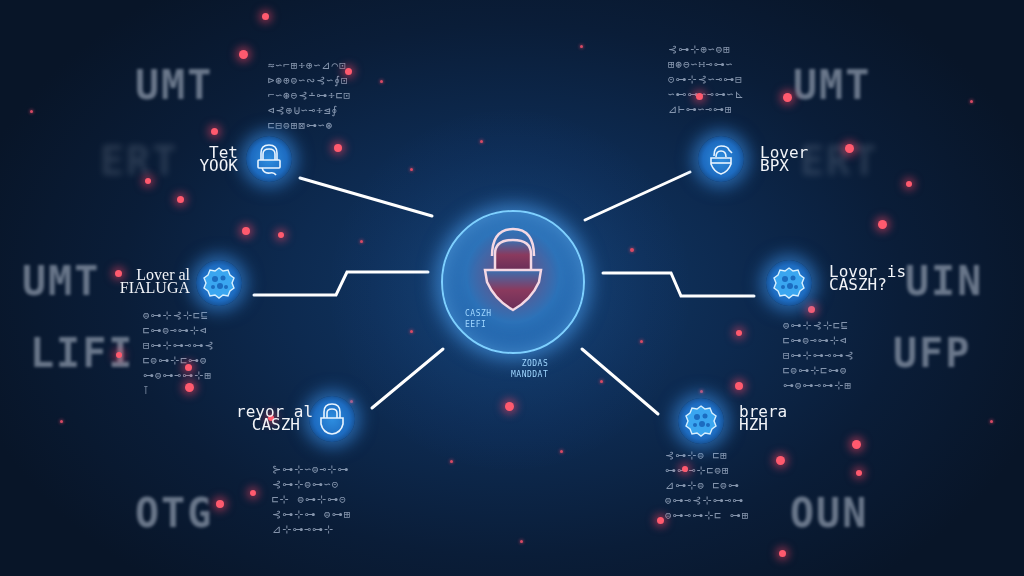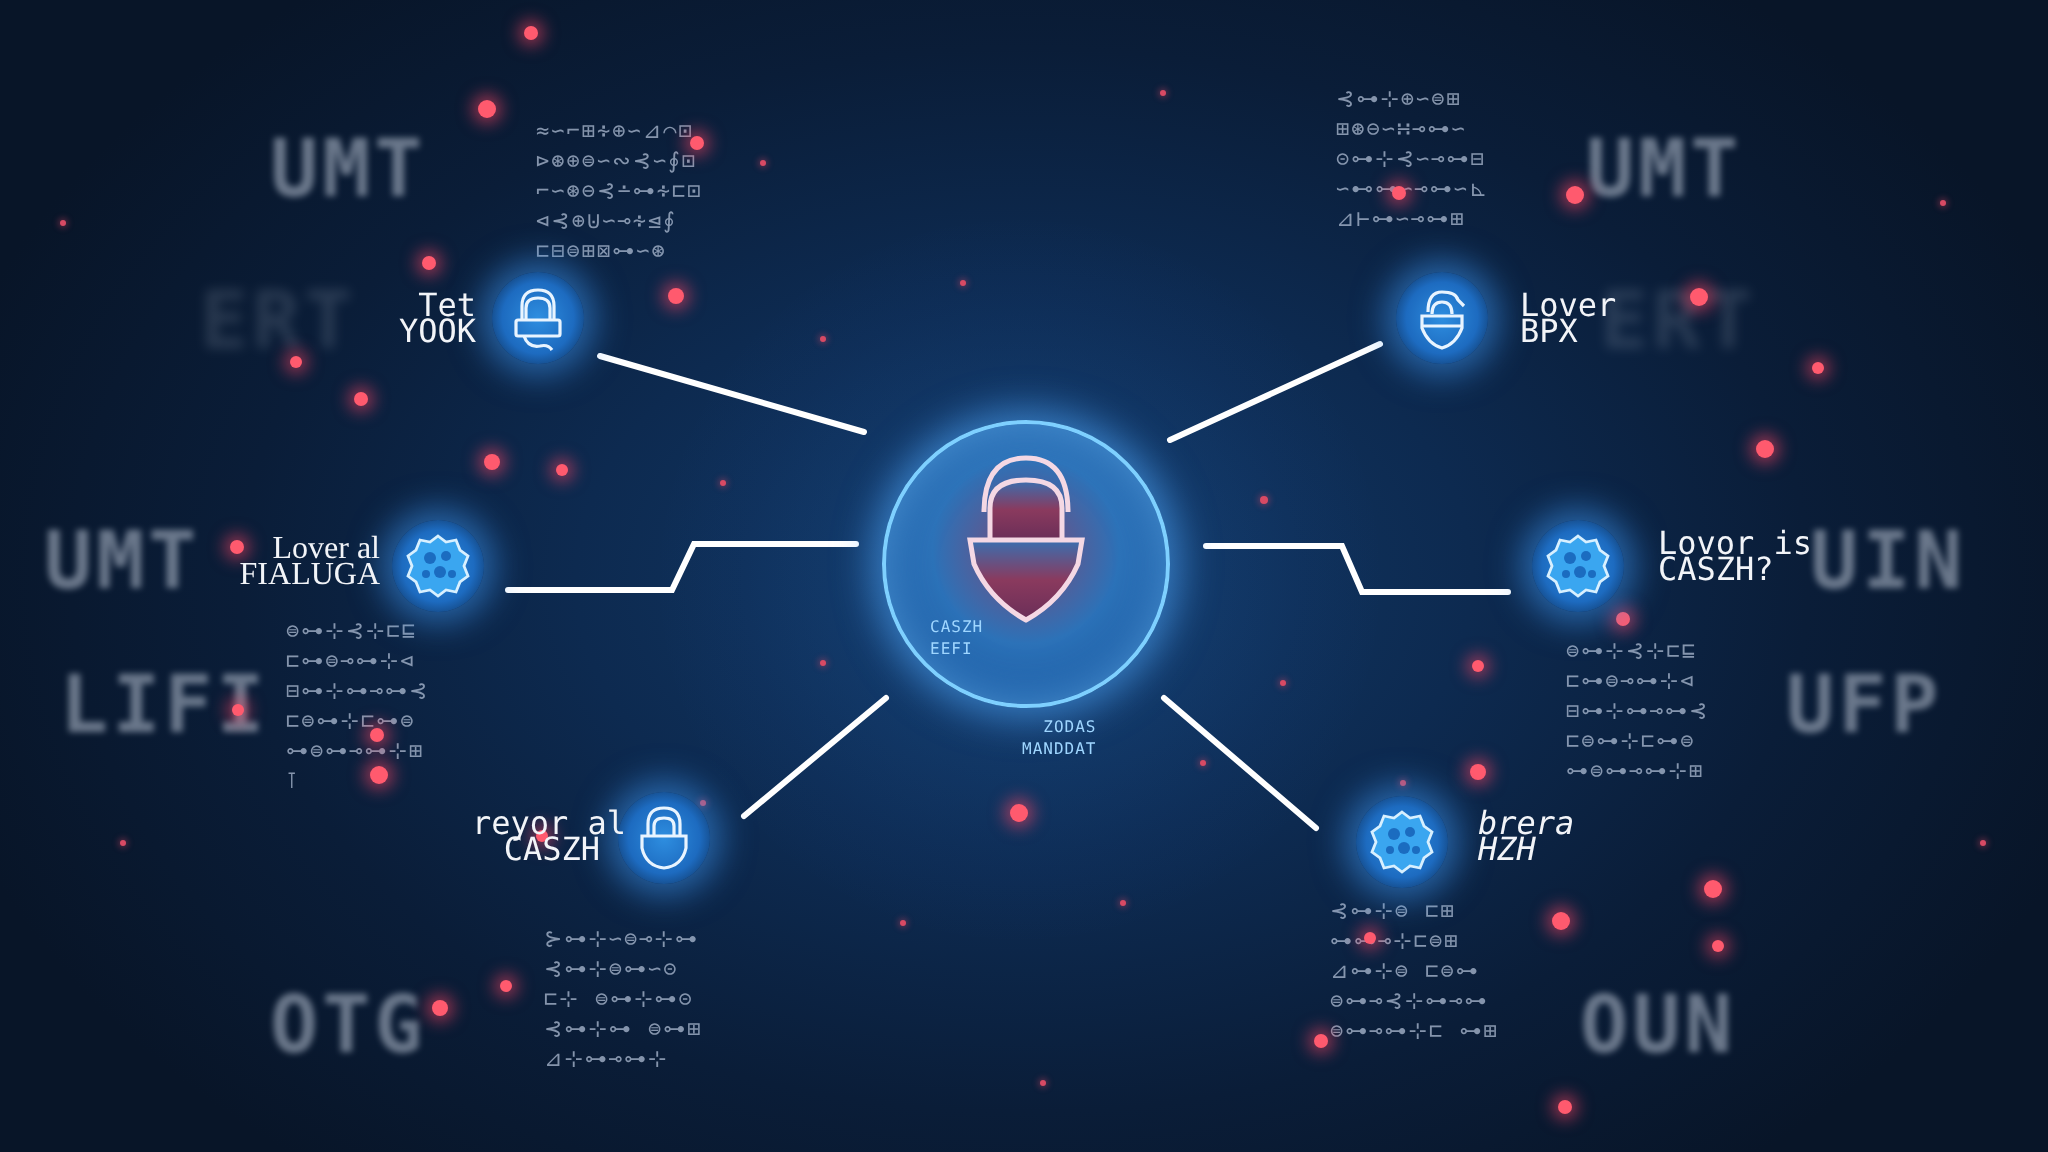--- a/index.html
+++ b/index.html
@@ -238,16 +238,16 @@
       <path d="M23 8 L27 11 L32 10 L34 15 L38 18 L36 23 L38 28 L34 31 L32 36 L27 35 L23 38 L19 35 L14 36 L12 31 L8 28 L10 23 L8 18 L12 15 L14 10 L19 11 Z" fill="#3aa6f0" stroke="#d8f0ff" stroke-width="1.4"></path>
       <g fill="#1b6cc0">
           <circle cx="19" cy="19" r="3"></circle>
           <circle cx="27" cy="18" r="2.5"></circle>
           <circle cx="24" cy="26" r="3"></circle>
           <circle cx="17" cy="27" r="2"></circle>
           <circle cx="30" cy="27" r="2"></circle>
         </g>
     </svg>
   </div>
-  <div class="label" style="left:739px;top:405px;font-style:italic;"><span>brera</span>
+  <div class="label" style="left:739px;top:405px;"><span>brera</span>
 <span>HZH</span></div>
 
 </div>
 
 </body></html>

